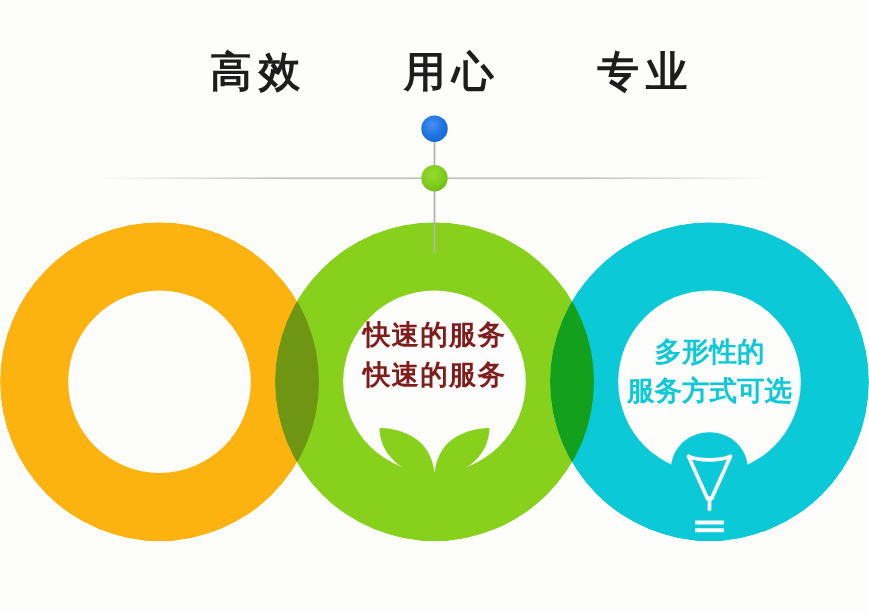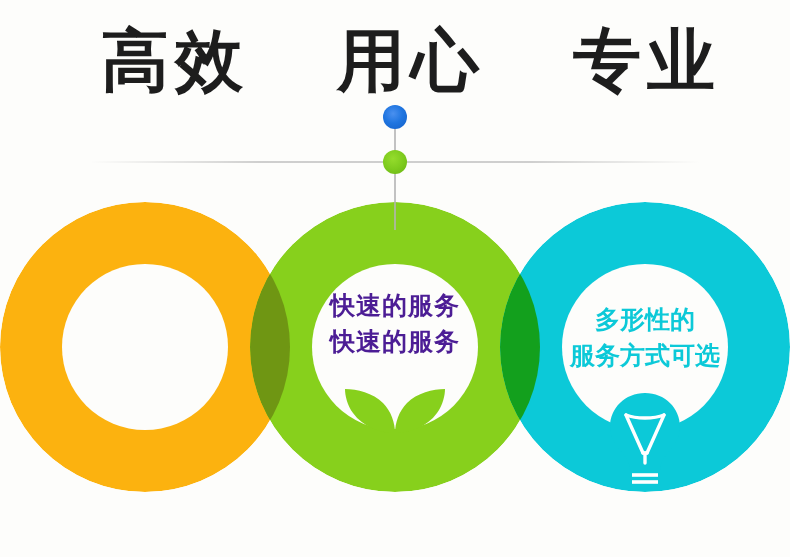--- a/index.html
+++ b/index.html
@@ -29,26 +29,26 @@
     top: 30px;
     width: 790px;
     height: 72px;
     display: flex;
     align-items: center;
     justify-content: center;
     gap: 56px;
     z-index: 6;
   }
   .heading-word {
-    font-size: 68px;
+    font-size: 38px;
     line-height: 1;
     font-weight: 700;
     color: #1d1d1d;
     letter-spacing: 6px;
-    font-family: Liberation Mono, monospace;
+    font-family: Liberation Sans, sans-serif;
     white-space: nowrap;
     margin-left: 32px;
   }
 
   
   #connector {
     position: absolute;
     left: 0;
     top: 100px;
     width: 790px;
@@ -95,21 +95,21 @@
     left: 50%;
     transform: translateX(-50%);
     bottom: 18px;
   }
 
   #card-1 { left: 0px;   top: 202px; }
   #card-2 { left: 250px; top: 202px; }
   #card-3 { left: 500px; top: 216px; }
 
   #card-1 .card-text { color: #fcb811; }
-  #card-2 .card-text { color: #4c1d95; font-family: Liberation Serif, serif; }
+  #card-2 .card-text { color: #7f1d1d; font-family: Liberation Serif, serif; }
   #card-3 .card-text { color: #0cc9d8; }
 
   #card-1 .card-icon { bottom: 55px; }
   #card-2 .card-icon { bottom: 20px; }
   #card-3 .card-icon { bottom: 20px; }
 
   #card-3 .card-text { font-size: 25px; letter-spacing: 0px; }
 </style>
 </head>
 <body>

